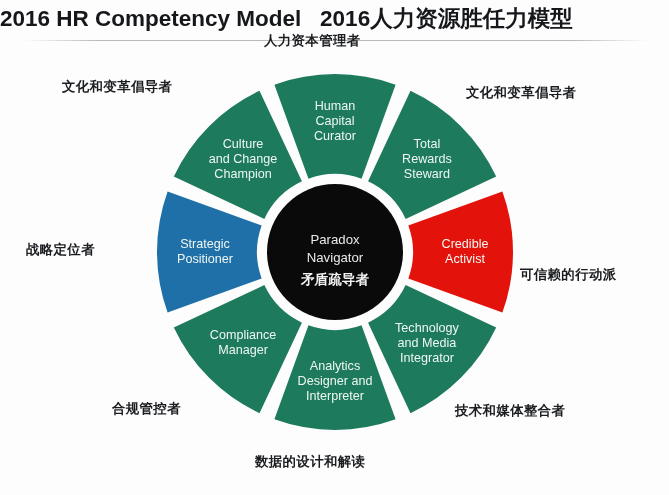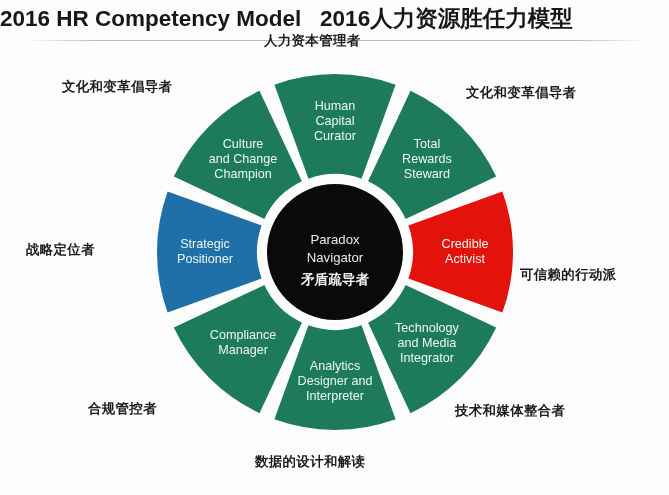--- a/index.html
+++ b/index.html
@@ -87,21 +87,21 @@
     font-weight: bold;
     color: #1b1d20;
     white-space: nowrap;
     letter-spacing: 0.4px;
   }
   #label-human-capital  { left: 264px; top: 32px; }
   #label-culture        { left: 62px;  top: 78px; text-align: center; }
   #label-rewards        { left: 466px; top: 84px; }
   #label-strategic      { left: 26px;  top: 241px; }
   #label-credible       { left: 520px; top: 246px; margin-top: 20px; }
-  #label-compliance     { left: 88px;  top: 400px; }
+  #label-compliance     { left: 112px;  top: 400px; }
   #label-technology     { left: 455px; top: 402px; }
   #label-analytics      { left: 255px; top: 453px; }
   
   #watermark {
     position: absolute;
     right: 14px;
     bottom: 12px;
     font-family: "Liberation Sans", "DejaVu Sans", sans-serif;
     font-size: 17px;
     font-weight: bold;

